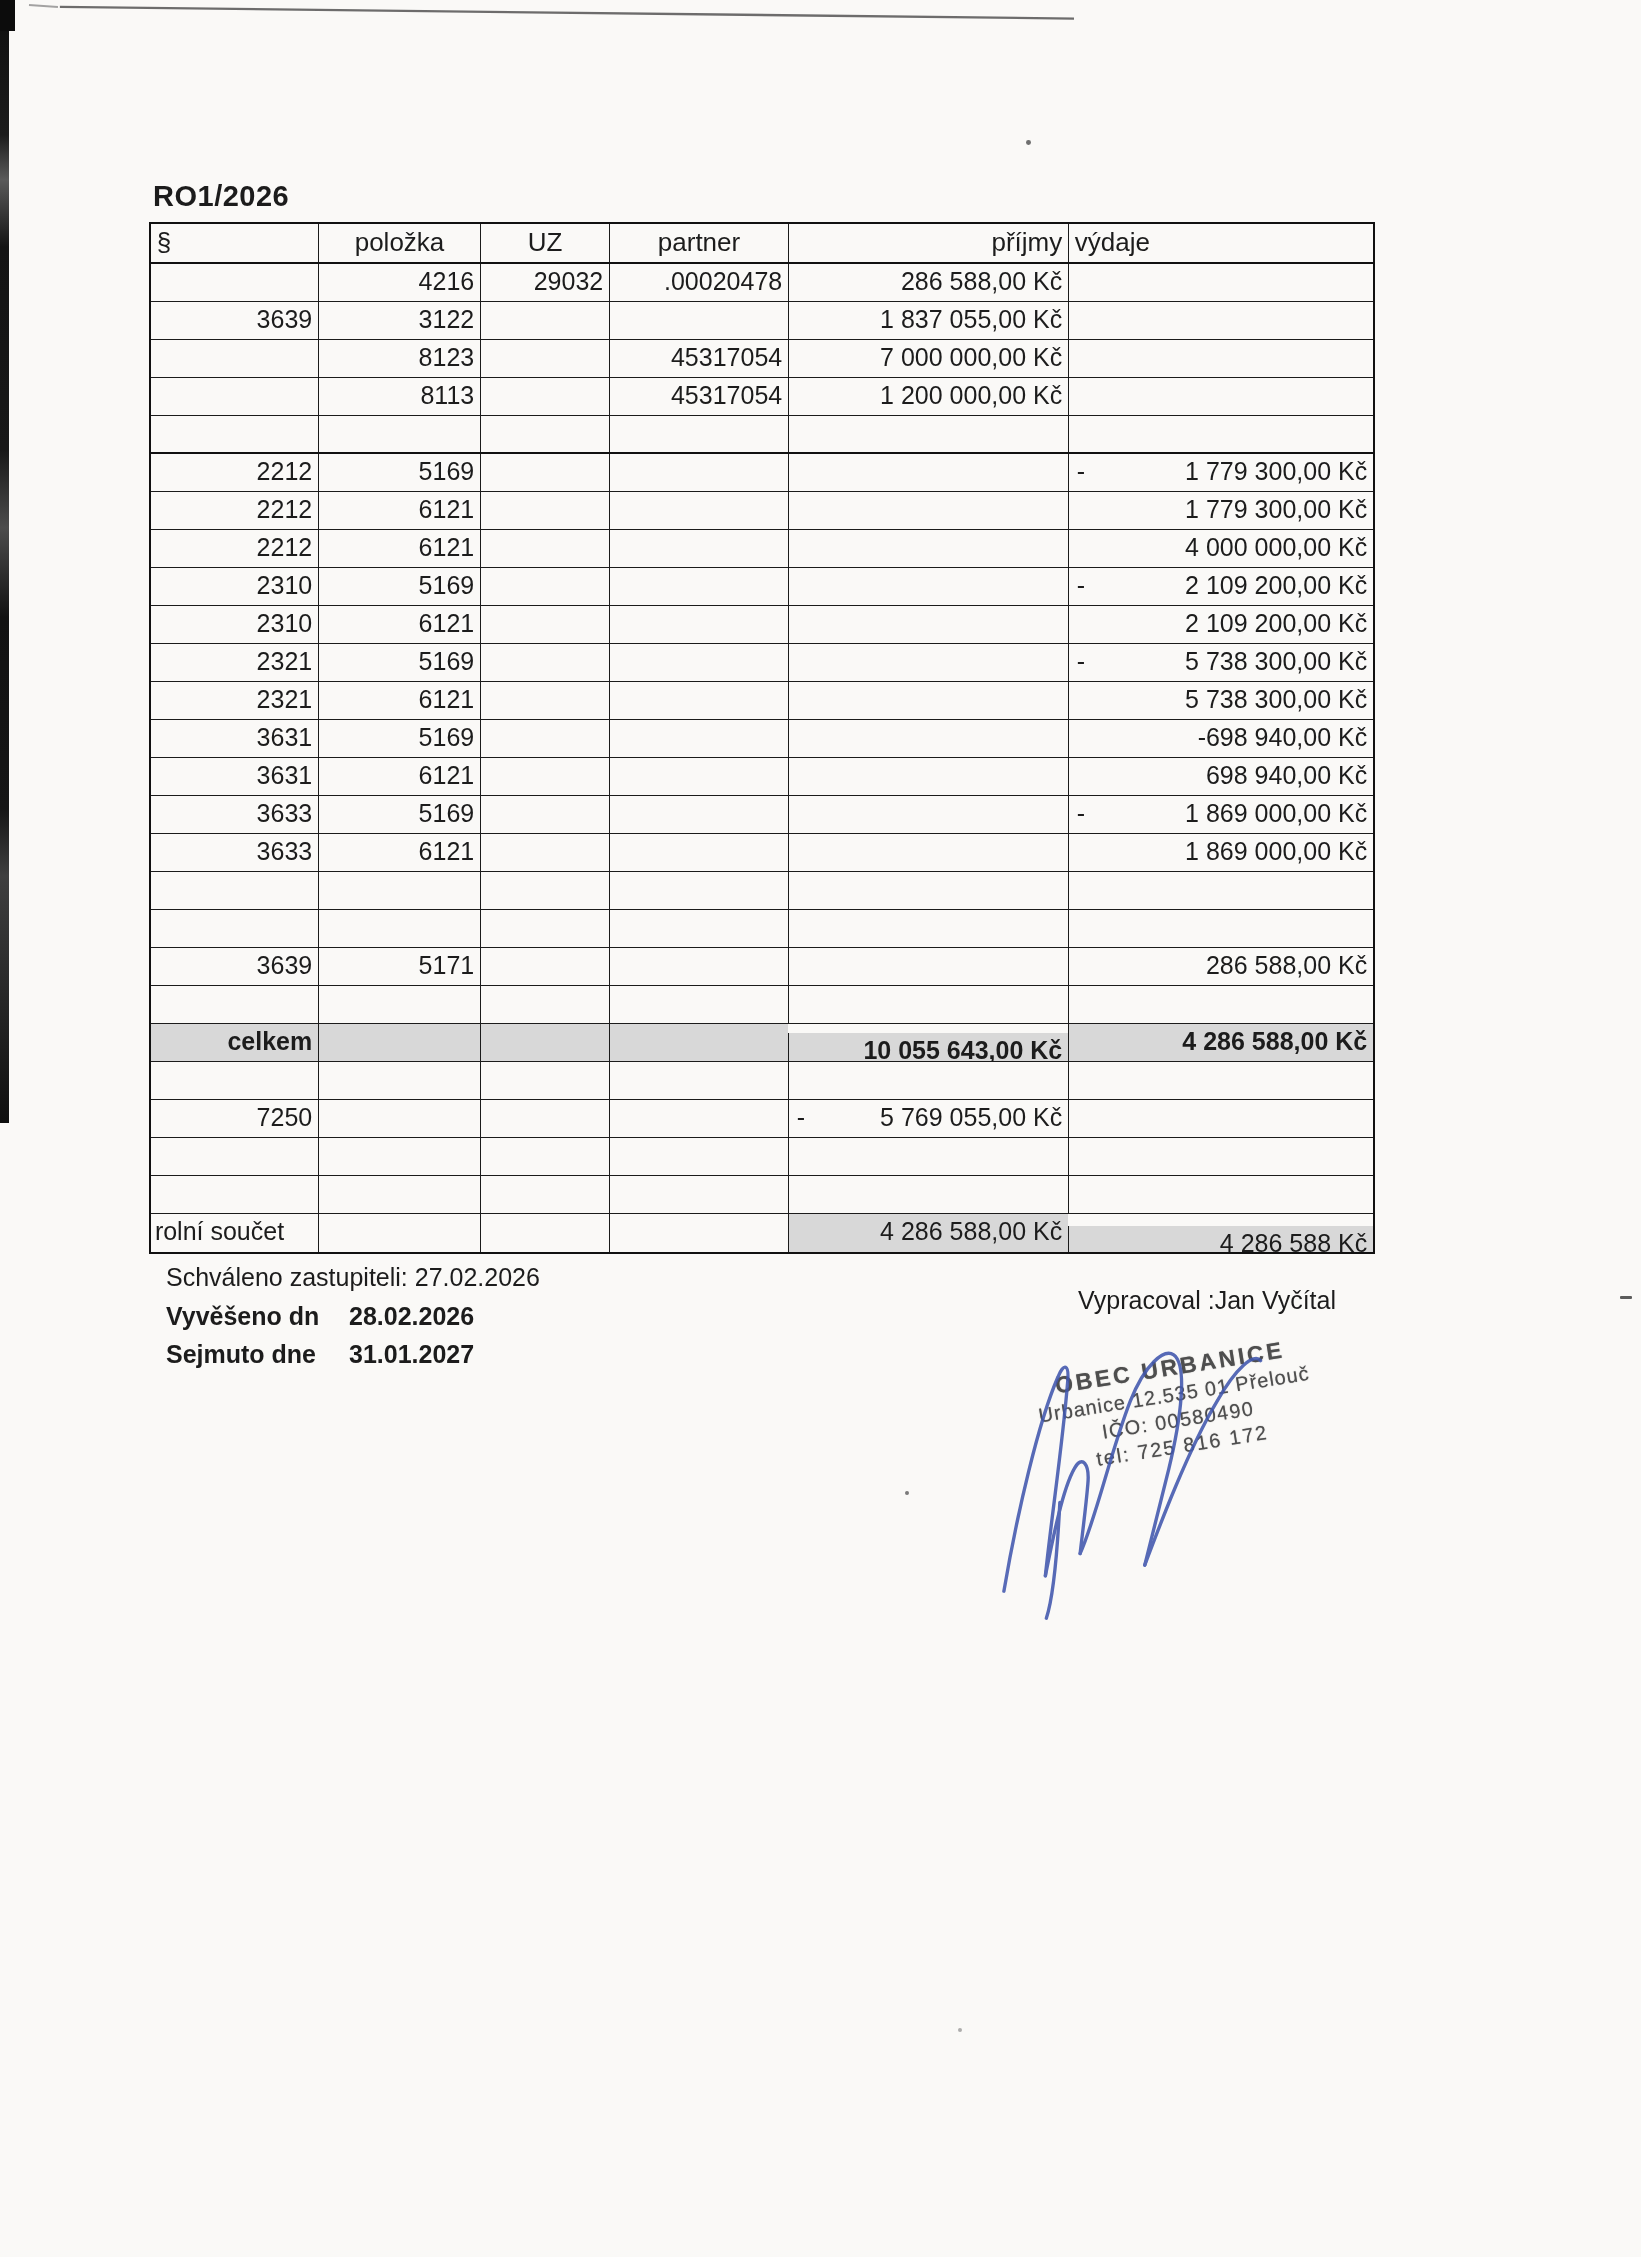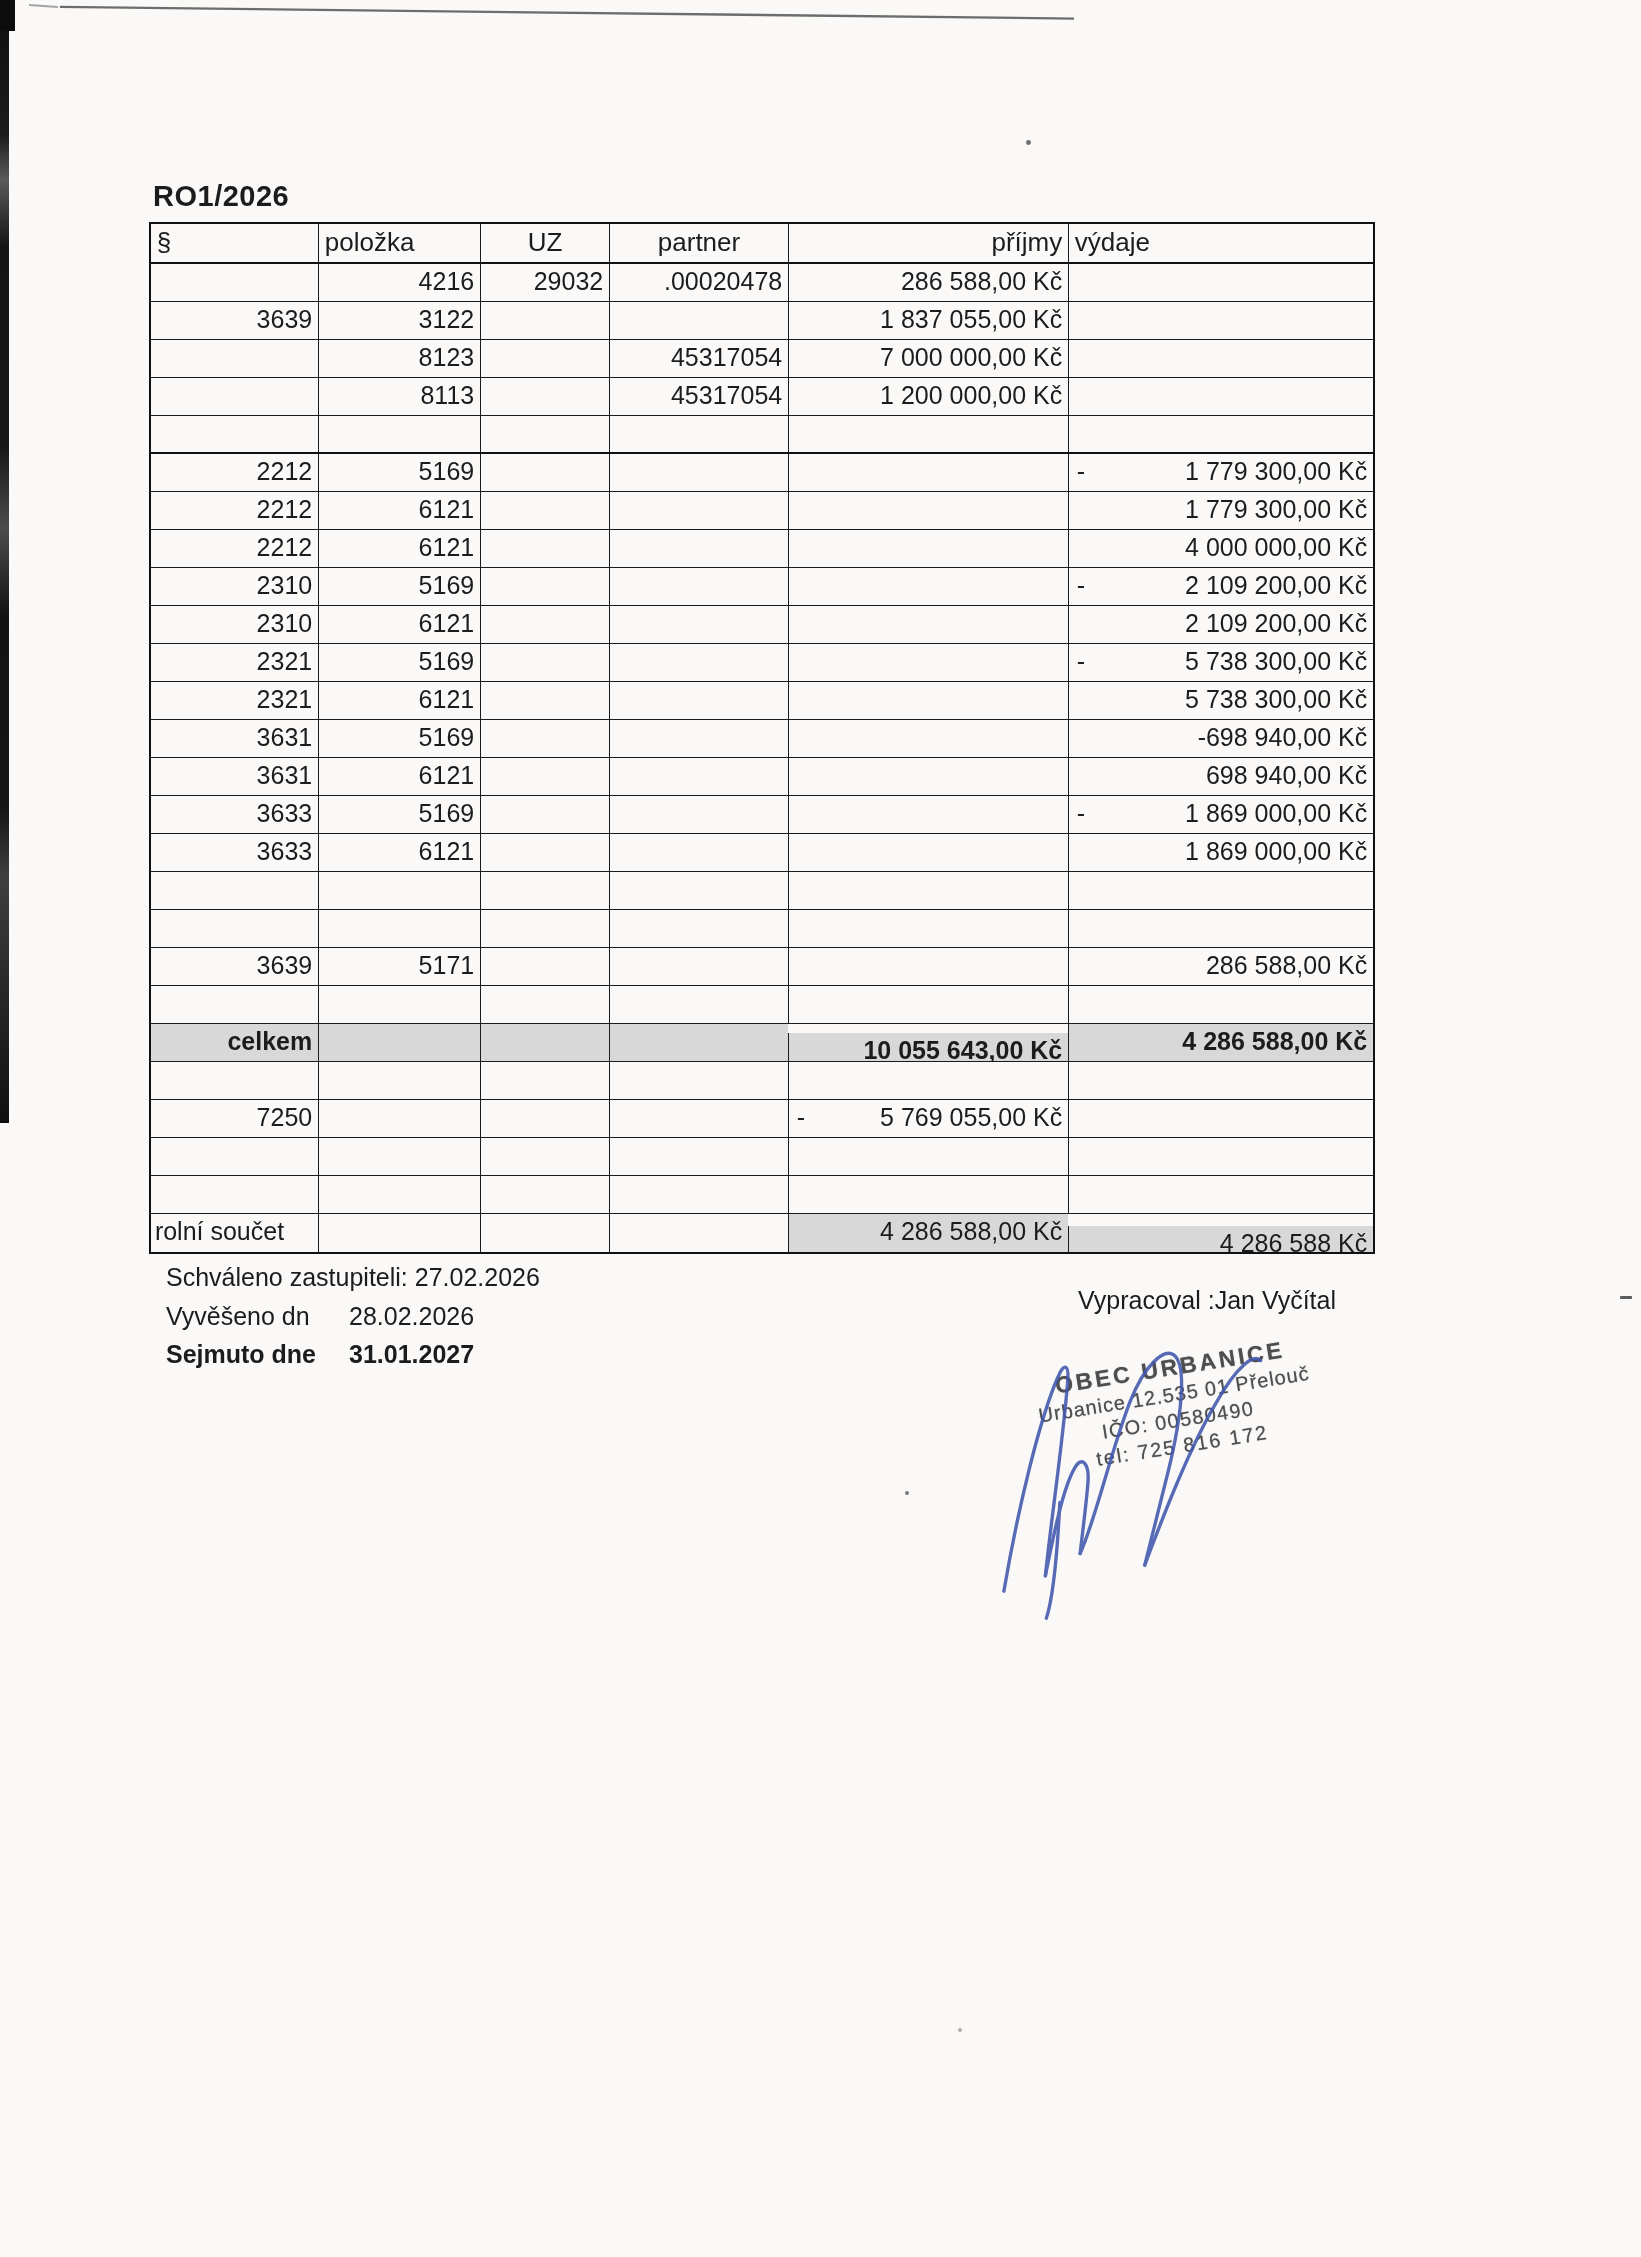--- a/index.html
+++ b/index.html
@@ -34,21 +34,21 @@
   .row-control .cell-prijmy,.row-control .cell-vydaje{background:var(--hl);}
   .row-control .cell-s{text-align:left;padding-left:3.9px;}
   .cell.split{display:flex;justify-content:space-between;padding:0;}
   .cell.split .sign{padding-left:7.7px;}
   .cell.split .amt{padding-right:5.8px;}
   
   .title{position:absolute;left:153px;top:180px;margin:0;font-size:29px;font-weight:bold;letter-spacing:0.5px;}
   .note{position:absolute;font-size:25px;white-space:nowrap;}
   .note .lbl{display:inline-block;width:183px;}
   #approved{left:166px;top:1263px;text-align:center;}
-  #posted{left:166px;top:1302px;font-weight:normal;}
+  #posted{left:166px;top:1302px;font-weight:bold;}
   #removed{left:166px;top:1340px;font-weight:bold;}
   #prepared{left:1078px;top:1286px;}
   
   .stamp{position:absolute;left:973px;top:1354px;width:406px;transform:rotate(-9deg);
          color:var(--ink);text-align:center;text-shadow:0 0 1px rgba(78,78,78,.65);}
   .stamp .l1{font-size:23px;font-weight:bold;letter-spacing:2.9px;line-height:27px;}
   .stamp .l2{font-size:20px;letter-spacing:1px;line-height:26px;}
   .stamp .l3{font-size:20px;letter-spacing:1.4px;line-height:26px;}
   .stamp .l4{font-size:20px;letter-spacing:1.9px;line-height:26px;}
   svg{position:absolute;}
@@ -70,21 +70,21 @@
     <div class="speck" style="left:905px;top:1491px;width:3.9px;height:3.9px;background:#7a7a7a;"></div>
     <div class="speck" style="left:1620px;top:1296px;width:11.6px;height:2.9px;border-radius:1px;background:#5c5c5c;"></div>
     <div class="speck" style="left:958px;top:2028px;width:3.9px;height:3.9px;opacity:.55;"></div>
   </div>
 
   <h1 class="title">RO1/2026</h1>
 
   <div class="btable">
       <div class="hrow">
         <div class="hcell" style="flex: 0 0 167px; text-align: left;">§</div>
-        <div class="hcell" style="flex: 0 0 162px; text-align: left;">položka</div>
+        <div class="hcell" style="flex: 0 0 162px; text-align: center;">položka</div>
         <div class="hcell" style="flex: 0 0 129px; text-align: center;">UZ</div>
         <div class="hcell" style="flex: 0 0 179px; text-align: center;">partner</div>
         <div class="hcell" style="flex: 0 0 280px; text-align: right;">příjmy</div>
         <div class="hcell" style="flex: 0 0 305px; text-align: left;">výdaje</div>
       </div>
       <div class="row">
         <div class="cell cell-s" style="flex: 0 0 167px;"></div>
         <div class="cell cell-polozka" style="flex: 0 0 162px;">4216</div>
         <div class="cell cell-uz" style="flex: 0 0 129px;">29032</div>
         <div class="cell cell-partner" style="flex: 0 0 179px;">.00020478</div>

